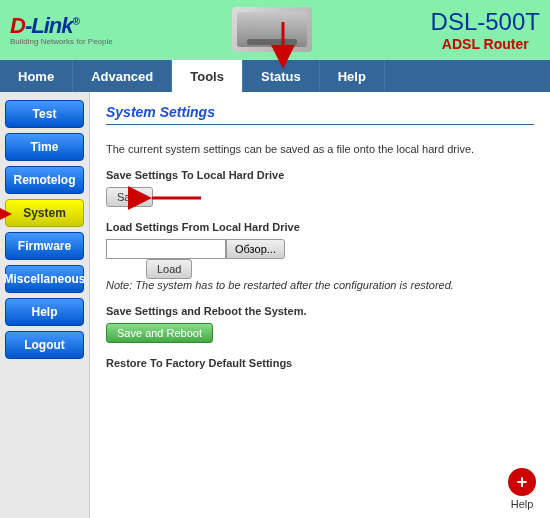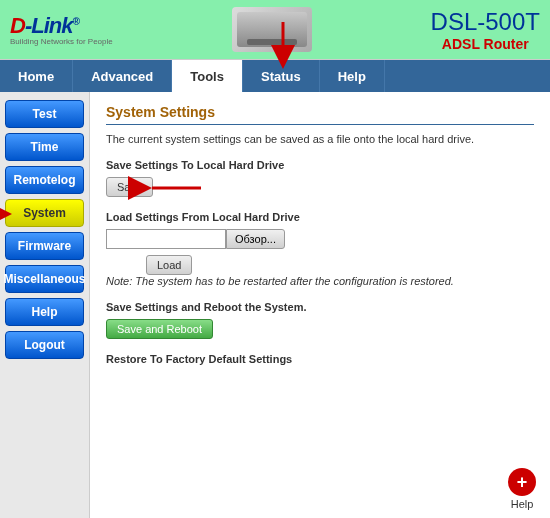--- a/index.html
+++ b/index.html
@@ -146,24 +146,25 @@
     .content {
       flex: 1;
       padding: 12px 16px;
       background: #fff;
       overflow-y: auto;
       position: relative;
     }
     .content-title {
       font-size: 14px;
       font-weight: bold;
-      color: #a16207;
-      margin-bottom: 8px;
+      color: #1d4ed8;
+      margin-bottom: 18px;
       border-bottom: 1px solid #336699;
       padding-bottom: 4px;
+      font-style: italic;
     }
     .content-desc {
       font-size: 11px;
       color: #333;
       margin-bottom: 14px;
     }
     .section-label {
       font-size: 11px;
       font-weight: bold;
       color: #333;
@@ -333,21 +334,21 @@
         <button class="action-btn">Save</button>
       </div>
     </div>
 
     <div class="section">
       <div class="section-label">Load Settings From Local Hard Drive</div>
       <div class="file-input-fake">
         <input type="text" class="file-text-box" value="" style="">
         <button class="browse-btn">Обзор...</button>
       </div>
-      <div style="margin-top:6px;padding-left:40px;">
+      <div style="padding-left:40px;">
         <button class="action-btn">Load</button>
       </div>
       <div class="note-text">Note: The system has to be restarted after the configuration is restored.</div>
     </div>
 
     <div class="section">
       <div class="section-label">Save Settings and Reboot the System.</div>
       <button class="action-btn green">Save and Reboot</button>
     </div>
 

